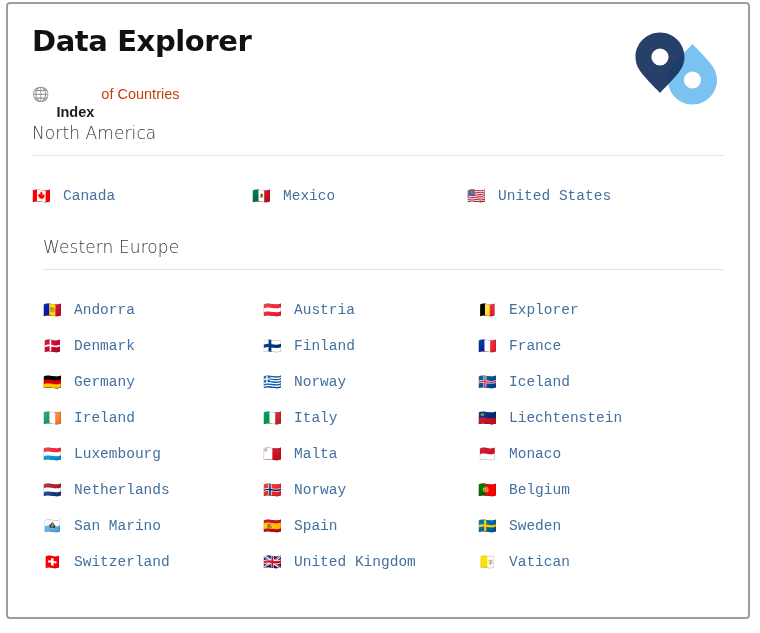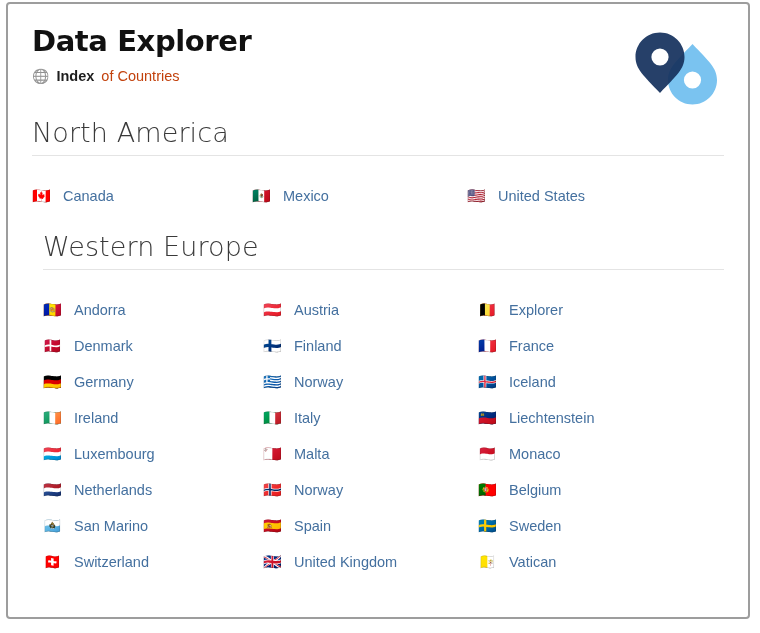--- a/index.html
+++ b/index.html
@@ -63,20 +63,21 @@
   .subtitle .globe-ico {
     font-size: 14px;
     line-height: 1;
     display: inline-block;
     filter: grayscale(100%) contrast(125%);
     color: #2b2b2b;
   }
   .subtitle .strong {
     color: #1d1d1d;
     font-weight: 700;
+    margin-top: 36px;
   }
   .subtitle .muted {
     color: #c2410c;
     font-weight: 400;
   }
 
   
   .logo {
     position: absolute;
     right: 2px;
@@ -85,21 +86,21 @@
     height: 76px;
   }
   .logo svg { display: block; width: 92px; height: 76px; }
 
   
   .section { margin-top: 8px; }
   .section + .section { margin-top: 20px; margin-left: 11px; }
 
   .section-heading {
     margin: 0;
-    font-size: 27px;
+    font-size: 17px;
     line-height: 26px;
     font-weight: 300;
     color: #3a3a3a;
     letter-spacing: 0.1px;
     font-family: "DejaVu Sans", sans-serif;
   }
   .section-rule {
     margin: 9px 0 0 0;
     height: 1px;
     background: #e4e4e4;
@@ -127,20 +128,21 @@
   .country-item .flag {
     font-size: 15px;
     line-height: 1;
     width: 19px;
     display: inline-block;
     text-align: left;
     font-family: "DejaVu Sans", sans-serif;
   }
   .country-item .cname {
     white-space: nowrap;
+    font-family: Liberation Mono, monospace;
   }
 </style>
 </head>
 <body>
 
 <div class="page-frame">
   <div class="page-inner">
 
     <div class="header">
       <h1 class="title">Data Explorer</h1>

